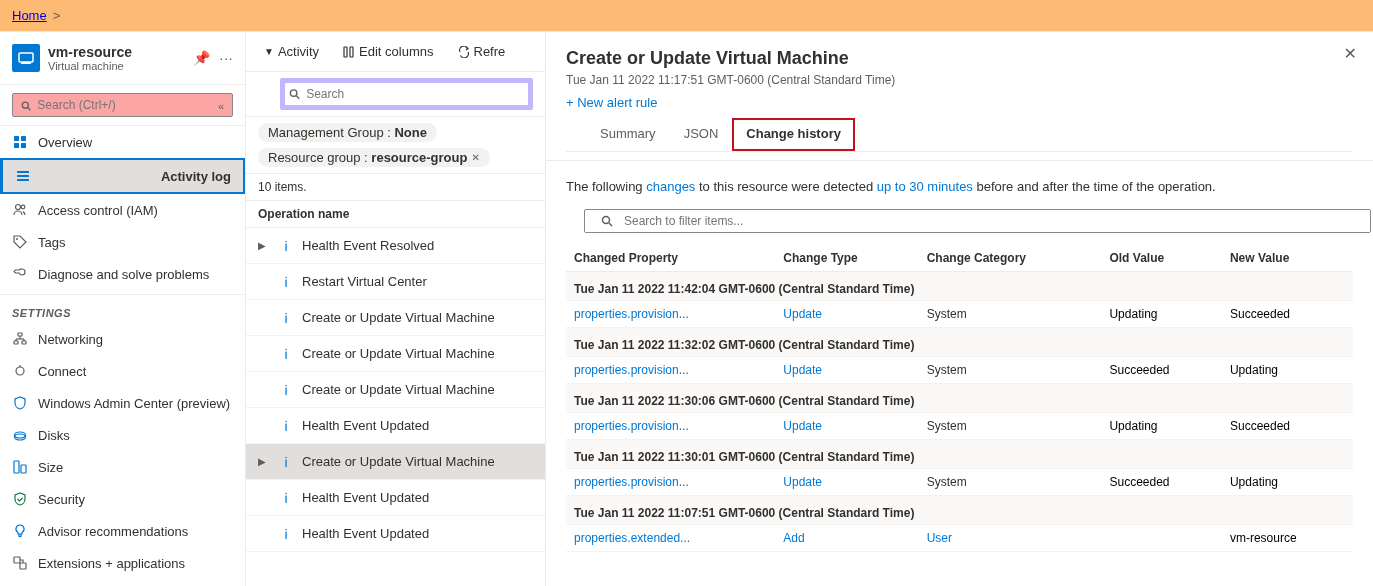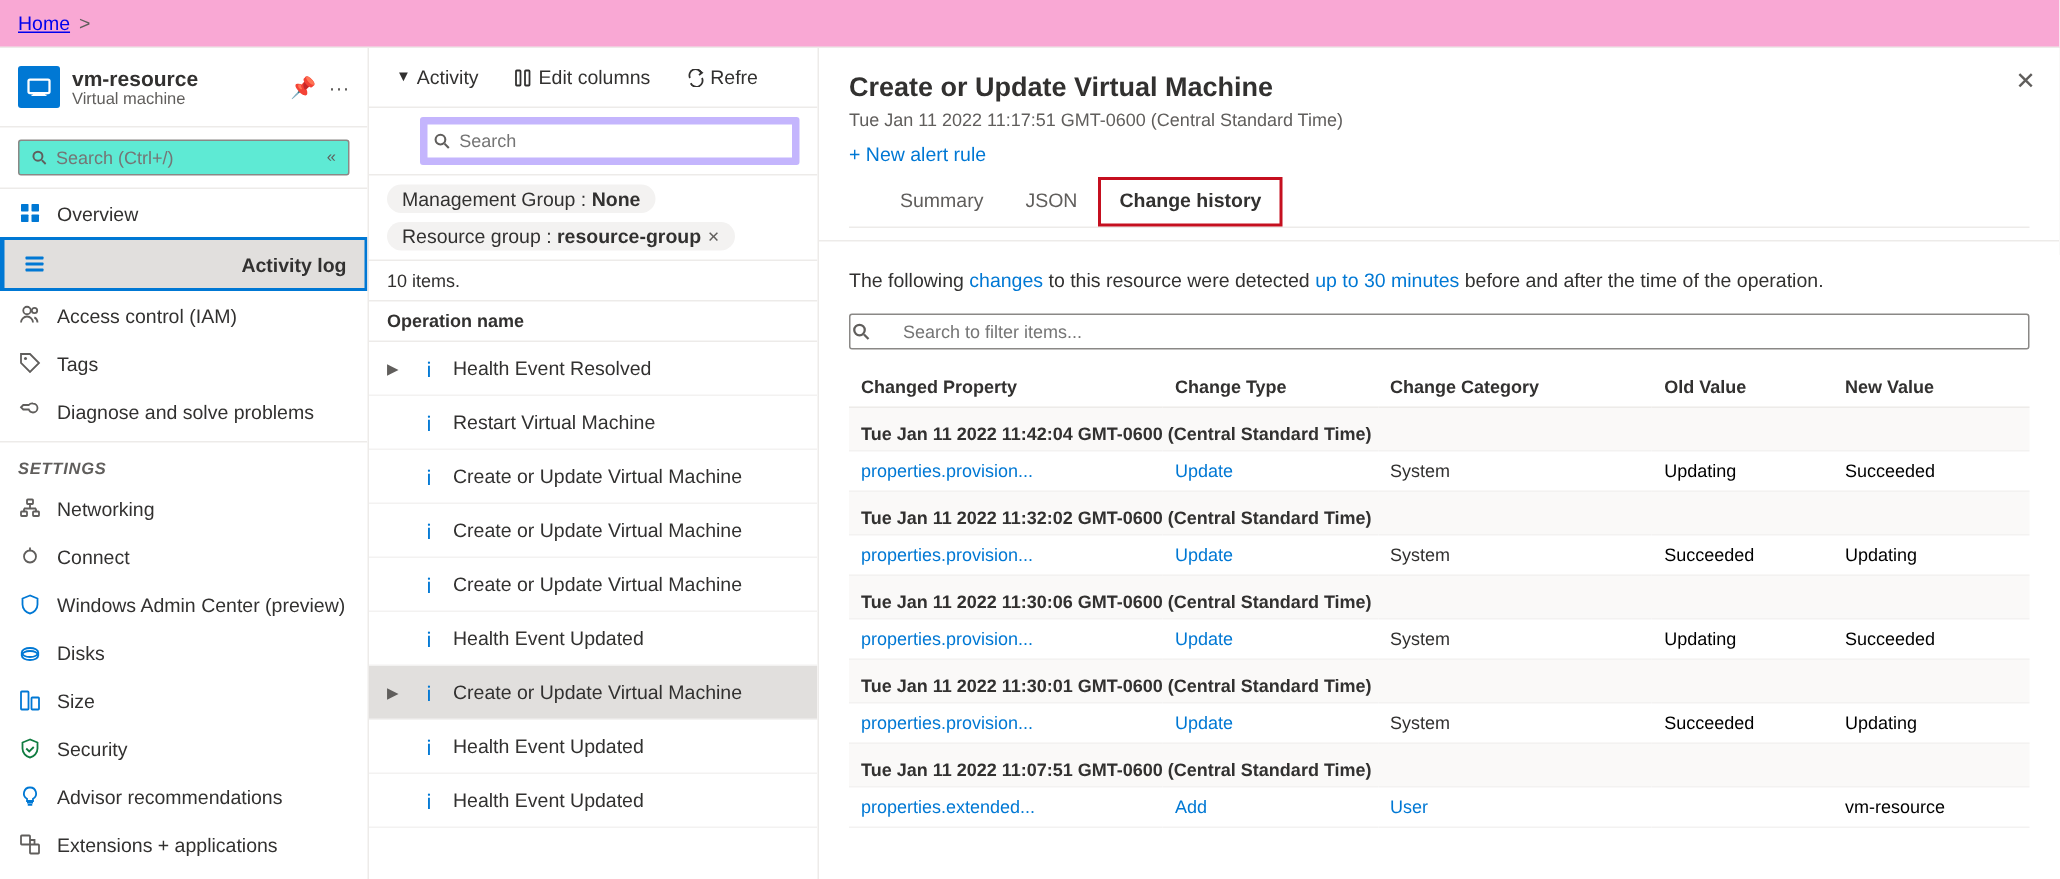--- a/index.html
+++ b/index.html
@@ -1,33 +1,33 @@
 <!DOCTYPE html>
 <html><head>
   <meta charset="utf-8">
   <style>
     * { box-sizing: border-box; margin: 0; padding: 0; font-family: 'Segoe UI', Arial, sans-serif; font-size: 13px; }
     body { background: #f3f2f1; display: flex; flex-direction: column; height: 586px; overflow: hidden; }
     
     
-    .breadcrumb { padding: 8px 12px; background: #f9a8d4; border-bottom: 1px solid #edebe9; display: flex; align-items: flex-end; gap: 6px; font-size: 12px; color: #0078d4; }
+    .breadcrumb { padding: 8px 12px; background: #fdba74; border-bottom: 1px solid #edebe9; display: flex; align-items: flex-end; gap: 6px; font-size: 12px; color: #0078d4; }
     .breadcrumb span { color: #605e5c; }
     .breadcrumb-sep { color: #605e5c; }
 
     
     .main-layout { display: flex; flex: 1; overflow: hidden; }
 
     
     .sidebar { width: 246px; background: #fff; border-right: 1px solid #edebe9; display: flex; flex-direction: column; overflow-y: auto; flex-shrink: 0; }
     .sidebar-header { padding: 12px; display: flex; align-items: center; gap: 8px; border-bottom: 1px solid #edebe9; }
     .sidebar-icon { width: 28px; height: 28px; background: #0078d4; border-radius: 2px; display: flex; align-items: center; justify-content: center; color: white; font-size: 14px; flex-shrink: 0; }
     .sidebar-title { font-size: 14px; font-weight: 600; color: #323130; }
     .sidebar-subtitle { font-size: 11px; color: #605e5c; }
     .sidebar-search { padding: 8px 12px; border-bottom: 1px solid #edebe9; }
-    .sidebar-search-box { display: flex; align-items: center; gap: 6px; border: 1px solid #8a8886; padding: 4px 8px; border-radius: 2px; background: #5eead4; }
+    .sidebar-search-box { display: flex; align-items: flex-end; gap: 6px; border: 1px solid #8a8886; padding: 4px 8px; border-radius: 2px; background: #fca5a5; }
     .sidebar-search-box input { border: none; outline: none; font-size: 12px; color: #323130; width: 100%; background: transparent; }
     .sidebar-nav { flex: 1; overflow-y: auto; }
     .nav-item { display: flex; align-items: center; gap: 10px; padding: 8px 12px; cursor: pointer; color: #323130; font-size: 13px; }
     .nav-item.active { background: #e1dfdd; font-weight: 600; border-left: 3px solid #0078d4; }
     .nav-item .nav-icon { width: 16px; height: 16px; display: flex; align-items: center; justify-content: center; flex-shrink: 0; }
     .section-label { padding: 12px 12px 4px; font-size: 11px; font-weight: 700; color: #605e5c; text-transform: uppercase; letter-spacing: 0.5px; border-top: 1px solid #edebe9; margin-top: 4px; font-style: italic; }
     .nav-item-selected-box { border: 2px solid #0078d4; margin: 0; justify-content: space-between; }
 
     
     .content-area { flex: 1; display: flex; overflow: hidden; background: #faf9f8; }
@@ -58,21 +58,21 @@
     .detail-title { font-size: 18px; font-weight: 600; color: #323130; margin-bottom: 4px; }
     .detail-subtitle { font-size: 12px; color: #605e5c; margin-bottom: 8px; }
     .close-btn { position: absolute; top: 12px; right: 16px; cursor: pointer; font-size: 16px; color: #605e5c; }
     .alert-link { color: #0078d4; cursor: pointer; font-size: 13px; display: flex; align-items: center; gap: 4px; margin-bottom: 8px; }
     .tabs { display: flex; gap: 0; border-bottom: 1px solid #edebe9; padding: 0 20px; }
     .tab { padding: 8px 14px; font-size: 13px; cursor: pointer; color: #605e5c; border-bottom: 2px solid transparent; }
     .tab.highlighted { border: 2px solid #c50f1f; color: #323130; padding: 6px 12px; font-weight: 600; }
     
     .detail-content { flex: 1; overflow-y: auto; padding: 16px 20px; }
     .change-desc { font-size: 13px; color: #323130; margin-bottom: 12px; line-height: 1.5; }
-    .filter-search { display: flex; align-items: center; gap: 22px; border: 1px solid #8a8886; padding: 4px 1px; border-radius: 2px; margin-bottom: 12px; width: 100%; }
+    .filter-search { display: flex; align-items: center; gap: 11px; border: 1px solid #8a8886; padding: 4px 16px; border-radius: 2px; margin-bottom: 12px; width: 100%; margin-left: 18px; }
     .filter-search input { border: none; outline: none; font-size: 12px; color: #323130; flex: 1; background: transparent; }
     
     .change-table { width: 100%; border-collapse: collapse; }
     .change-table th { font-size: 12px; font-weight: 600; color: #323130; text-align: left; padding: 6px 8px; border-bottom: 1px solid #edebe9; }
     .change-table td { font-size: 12px; padding: 6px 8px; border-bottom: 1px solid #f3f2f1; vertical-align: top; }
     .change-table .date-row td { font-size: 12px; font-weight: 600; color: #323130; padding: 10px 8px 4px; background: #faf9f8; }
     .link-cell { color: #0078d4; cursor: pointer; }
     .update-type { color: #0078d4; }
     
     .scrollbar-area::-webkit-scrollbar { width: 6px; }
@@ -312,21 +312,21 @@
 
       <div class="activity-list scrollbar-area">
         <div class="list-item">
           <span class="expand-arrow">▶</span>
           <span class="item-icon" style="color:#0078d4;">ℹ</span>
           <span class="item-text">Health Event Resolved</span>
         </div>
         <div class="list-item">
           <span class="expand-arrow"> </span>
           <span class="item-icon" style="color:#0078d4;">ℹ</span>
-          <span class="item-text">Restart Virtual Machine</span>
+          <span class="item-text">Restart Virtual Center</span>
         </div>
         <div class="list-item">
           <span class="expand-arrow"> </span>
           <span class="item-icon" style="color:#0078d4;">ℹ</span>
           <span class="item-text" style="overflow:hidden;text-overflow:ellipsis;white-space:nowrap;">Create or Update Virtual Machine</span>
         </div>
         <div class="list-item">
           <span class="expand-arrow"> </span>
           <span class="item-icon" style="color:#0078d4;">ℹ</span>
           <span class="item-text" style="overflow:hidden;text-overflow:ellipsis;white-space:nowrap;">Create or Update Virtual Machine</span>

